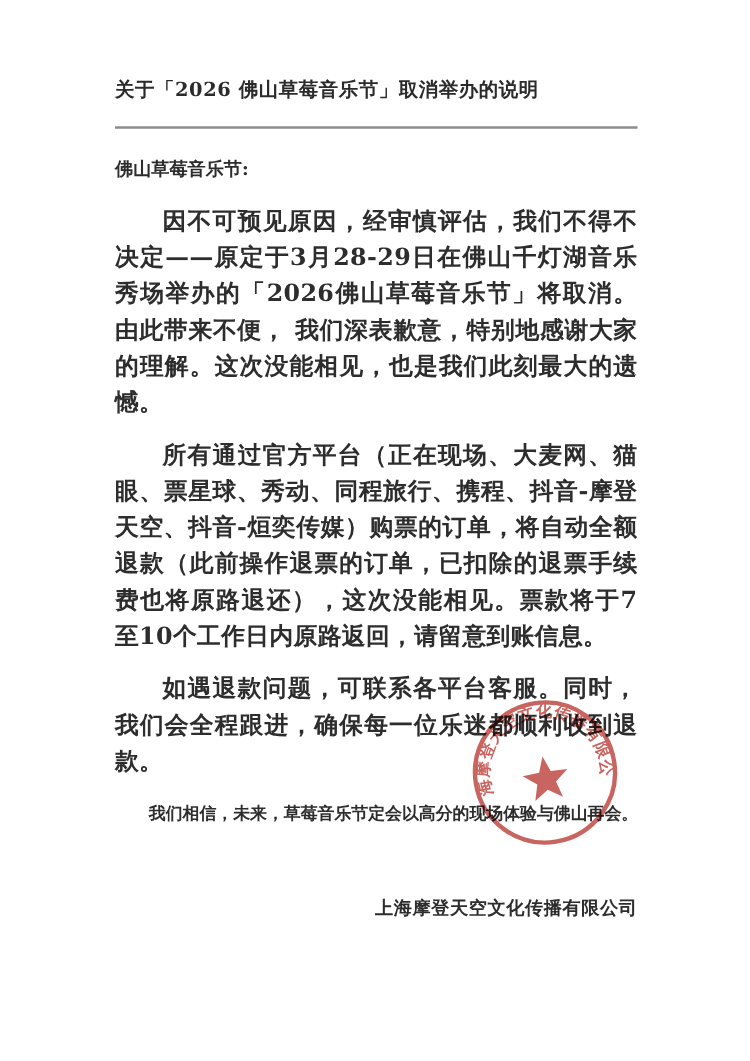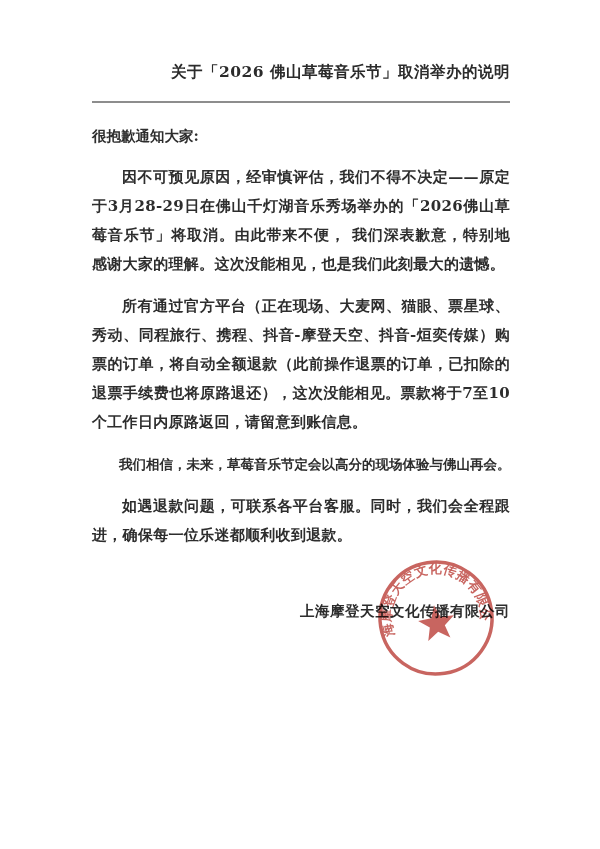--- a/index.html
+++ b/index.html
@@ -25,40 +25,40 @@
     position: absolute;
     left: 92px;
     top: 0;
     width: 418px;
   }
   .title {
     margin: 60px 0 0 0;
     font-size: 15.5px;
     font-weight: bold;
     line-height: 24px;
-    text-align: right;
+    text-align: left;
     letter-spacing: 0.5px;
     color: #2b2b2b;
   }
   .rule {
     margin-top: 17px;
     height: 0;
     border: none;
     border-top: 2px solid #8d8d8d;
   }
   .salutation {
     margin: 18px 0 0 0;
     font-size: 14.5px;
     font-weight: bold;
     line-height: 29px;
     color: #2d2d2d;
   }
   .para {
     margin: 13px 0 0 0;
-    font-size: 15px;
+    font-size: 19px;
     font-weight: bold;
     line-height: 29px;
     text-indent: 2em;
     text-align: justify;
     letter-spacing: 0.3px;
     color: #2d2d2d;
   }
   .para-last {
     font-size: 13.5px;
     letter-spacing: 0;
@@ -98,29 +98,29 @@
 </head>
 <body>
 
 <div class="page">
   <div class="doc">
 
     <h1 class="title">关于「2026 佛山草莓音乐节」取消举办的说明</h1>
 
     <hr class="rule">
 
-    <p class="salutation">很抱歉通知大家:</p>
+    <p class="salutation">佛山草莓音乐节:</p>
 
     <p class="para">因不可预见原因，经审慎评估，我们不得不决定——原定于3月28-29日在佛山千灯湖音乐秀场举办的「2026佛山草莓音乐节」将取消。由此带来不便， 我们深表歉意，特别地感谢大家的理解。这次没能相见，也是我们此刻最大的遗憾。</p>
 
     <p class="para">所有通过官方平台（正在现场、大麦网、猫眼、票星球、秀动、同程旅行、携程、抖音-摩登天空、抖音-烜奕传媒）购票的订单，将自动全额退款（此前操作退票的订单，已扣除的退票手续费也将原路退还），这次没能相见。票款将于7至10个工作日内原路返回，请留意到账信息。</p>
 
+    <p class="para">如遇退款问题，可联系各平台客服。同时，我们会全程跟进，确保每一位乐迷都顺利收到退款。</p>
+
     <p class="para para-last">我们相信，未来，草莓音乐节定会以高分的现场体验与佛山再会。</p>
-
-    <p class="para">如遇退款问题，可联系各平台客服。同时，我们会全程跟进，确保每一位乐迷都顺利收到退款。</p>
 
     <div class="signature">
       <p class="signature-company">上海摩登天空文化传播有限公司</p>
     </div>
   </div>
 
   <svg class="stamp" viewBox="-75 -75 150 150" xmlns="http://www.w3.org/2000/svg">
     <g transform="rotate(-9)">
       <circle r="56" fill="none" stroke="#bf4a44" stroke-width="3.5"></circle>
       <path id="sealArc" d="M -42.3 15.4 A 45 45 0 1 1 42.3 15.4" fill="none"></path>

